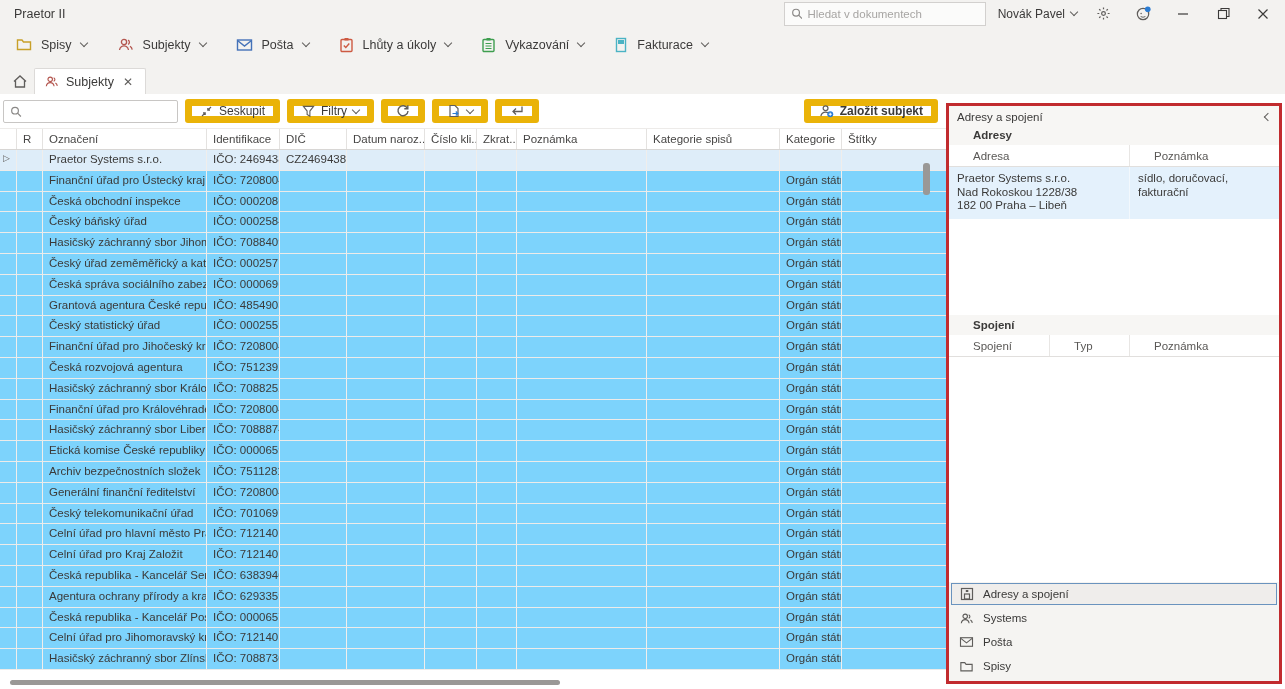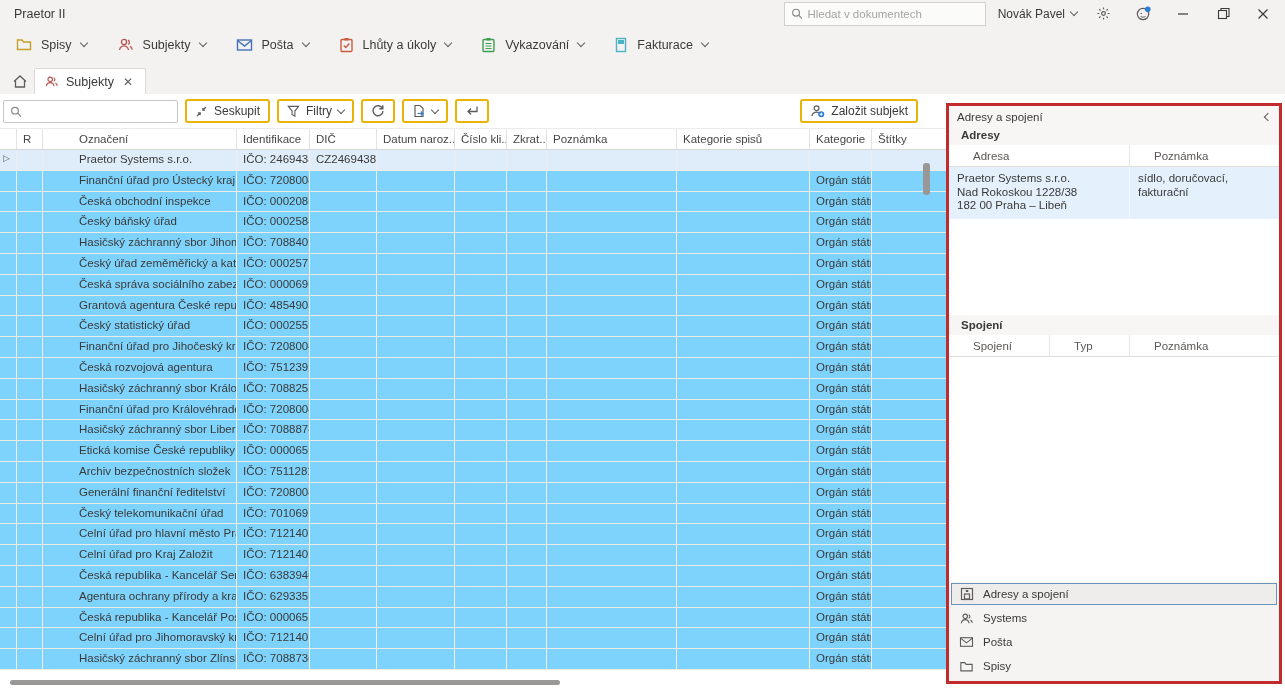--- a/index.html
+++ b/index.html
@@ -31,44 +31,44 @@
   .tab .close { color:#605e5c; font-size:12px; padding:0 2px; }
 
   
   .content { flex:1; background:#fff; display:flex; position:relative; }
   .main { width:946px; display:flex; flex-direction:column; }
 
   
   .toolbar { height:34px; display:flex; align-items:center; gap:7px; padding:0 4px 0 3px; }
   .grid-search { display:flex; align-items:center; gap:4px; width:175px; height:23px; border:1px solid #c8c6c4; border-radius:2px; background:#fff; padding:0 6px; }
   .grid-search input { border:none; outline:none; width:100%; font-size:11.5px; font-family:inherit; }
-  .tool-btn { display:flex; align-items:center; gap:6px; height:24px; padding:0 8px; background:#fff; border:2px solid #eab308; border-radius:3px; font-size:12px; color:#3b3a39; }
+  .tool-btn { display:flex; align-items:center; gap:6px; height:24px; padding:0 8px; background:#fff; border:7px solid #eab308; border-radius:3px; font-size:12px; color:#3b3a39; }
   .tool-btn svg { display:block; }
   .toolbar .spacer { flex:1; }
 
   
   .grid { position:relative; flex:1; overflow:hidden; }
   .thead { display:flex; height:22px; border-bottom:1px solid #d8d6d4; border-top:1px solid #edebe9; }
   .th { font-size:11.5px; color:#474645; padding:4px 0 0 6px; border-right:1px solid #e4e2e0; overflow:hidden; white-space:nowrap; }
   .trow { display:flex; height:20.8px; border-bottom:1px solid #edebe9; background:#7dd3fc; }
   .trow.sel { background:#deedf9; }
   .td { font-size:11.5px; padding:3px 0 0 6px; border-right:1px solid #f0eeec; overflow:hidden; white-space:nowrap; color:#3b3a39; }
   .c-ind{width:17px; padding-left:3px; color:#605e5c; font-size:9px;}
-  .c-r{width:26px;} .c-name{width:164px;margin-left:30px;} .c-id{width:73px;} .c-dic{width:67px;}
+  .c-r{width:26px;} .c-name{width:164px;} .c-id{width:73px;} .c-dic{width:67px;}
   .c-datum{width:78px;} .c-cislo{width:52px;} .c-zkrat{width:40px;} .c-pozn{width:130px;}
   .c-katsp{width:133px;} .c-kat{width:62px;} .c-stitky{flex:1; border-right:none;}
 
   .vscroll { position:absolute; right:16px; top:35px; width:7px; height:32px; background:#9a9896; border-radius:3px; }
   .hscroll-track { height:14px; position:relative; background:#fff; }
   .hscroll { position:absolute; left:10px; top:5px; width:550px; height:5px; background:#9a9896; border-radius:3px; }
 
   
   .panel { position:absolute; left:946px; top:9px; width:336px; height:581px; background:#fff; border:3px solid #c12b2e; display:flex; flex-direction:column; overflow:hidden; }
   .panel-header { height:19px; background:#f7f6f4; display:flex; align-items:center; justify-content:space-between; padding:2px 8px 0 8px; font-size:11.5px; color:#3b3a39; }
-  .sec-title { height:20px; background:#f7f6f4; font-weight:bold; font-size:11.5px; padding:4px 0 0 12px; }
+  .sec-title { height:20px; background:#f7f6f4; font-weight:bold; font-size:11.5px; padding:4px 0 0 24px; }
   .p-cols2 { display:grid; grid-template-columns:180px 1fr; }
   .p-cols3 { display:grid; grid-template-columns:100px 80px 1fr; }
   .p-colhead { border-bottom:1px solid #e1dfdd; }
   .p-colhead > div { font-size:11.5px; color:#5a5856; padding:5px 6px 4px 24px; border-left:1px solid #e8e6e4; }
   .p-colhead > div:first-child { border-left:none; }
   .addr-row { background:#e4f1fc; }
   .addr-row > div { font-size:11.5px; padding:5px 6px 6px 8px; border-left:1px solid #f2f8fd; line-height:13.5px; white-space:pre-line; }
   .addr-row > div:first-child { border-left:none; }
   .p-fill1 { height:96px; background:#fff; }
   .p-fill2 { flex:1; background:#fff; }
@@ -234,21 +234,21 @@
               <path d="M5.5 9.5h5M8.8 7.5l2 2-2 2" fill="none" stroke="#2b7cd3" stroke-width="1.2"></path>
             </svg>
           <span class="chev"></span>
         </button>
         <button class="tool-btn">
           <svg width="14" height="12" viewBox="0 0 14 12">
               <path d="M12 1.5v5H3.5M6 3.5l-3 3 3 3" fill="none" stroke="#5f5d5b" stroke-width="1.3"></path>
             </svg>
         </button>
         <span class="spacer"></span>
-        <button class="tool-btn" style="margin-right:24px;">
+        <button class="tool-btn" style="margin-right:4px;font-weight:bold;">
           <svg width="15" height="14" viewBox="0 0 16 15">
               <circle cx="7" cy="4.5" r="2.6" fill="none" stroke="#5f5d5b" stroke-width="1.3"></circle>
               <path d="M2 13c.5-3 3-4.3 5-4.3 1 0 2 .3 2.8 1" fill="none" stroke="#5f5d5b" stroke-width="1.3"></path>
               <circle cx="12" cy="11" r="3.2" fill="#2b7cd3"></circle>
               <path d="M12 9.4v3.2M10.4 11h3.2" stroke="#fff" stroke-width="1.1"></path>
             </svg>
           <span>Založit subjekt</span>
         </button>
       </div>
 

